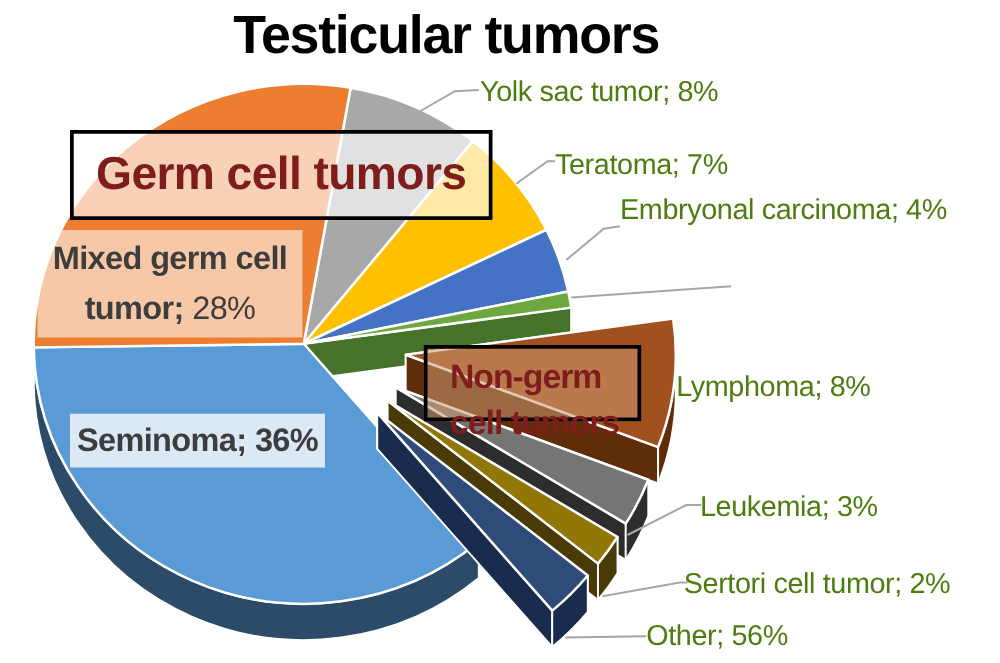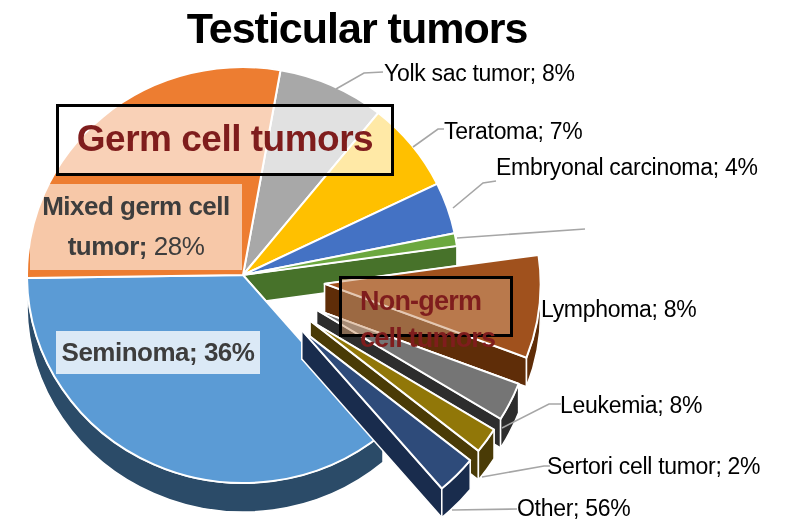--- a/index.html
+++ b/index.html
@@ -36,21 +36,21 @@
     background:rgba(255,255,255,0.58);
     font-size:26px;letter-spacing:-0.5px;line-height:40px;padding:2px 0 4px 0;
   }
   .mixed-label .b{font-weight:bold;}
   .seminoma-label{
     left:56px;top:331px;width:204px;height:43px;
     background:rgba(255,255,255,0.78);
     font-size:26px;font-weight:bold;letter-spacing:-0.5px;line-height:43px;white-space:nowrap;
   }
   .callout{
-    color:#000000;font-size:23px;letter-spacing:-0.3px;line-height:29px;white-space:nowrap;
+    color:#4d7c0f;font-size:23px;letter-spacing:-0.3px;line-height:29px;white-space:nowrap;
   }
   .callout.center{text-align:center;white-space:normal;line-height:36px;}
 </style>
 </head>
 <body>
 
 <div class="stage">
 
   <svg width="800" height="530" viewBox="0 0 800 530">
       <path d="M 243.0 275.0 L 280.5 70.2 A 216 208 0 0 1 378.3 112.9 Z" fill="#a8a8a8" stroke="#ffffff" stroke-width="2" stroke-linejoin="round"></path>
@@ -104,16 +104,16 @@
   <div class="abs inner-label seminoma-label">
     <span>Seminoma; 36%</span>
   </div>
 
   <div class="abs title">Testicular tumors</div>
 
 <div class="abs callout" style="left: 384px; top: 59px;">Yolk sac tumor; 8%</div>
     <div class="abs callout" style="left: 444px; top: 117px;">Teratoma; 7%</div>
     <div class="abs callout" style="left: 496px; top: 153px;">Embryonal carcinoma; 4%</div>
     <div class="abs callout" style="left: 541px; top: 295px;">Lymphoma; 8%</div>
-    <div class="abs callout" style="left: 560px; top: 391px;">Leukemia; 8%</div>
+    <div class="abs callout" style="left: 560px; top: 391px;">Leukemia; 3%</div>
     <div class="abs callout" style="left: 547px; top: 452px;">Sertori cell tumor; 2%</div>
     <div class="abs callout" style="left: 517px; top: 494px;">Other; 56%</div>
   </div>
 
 </body></html>

